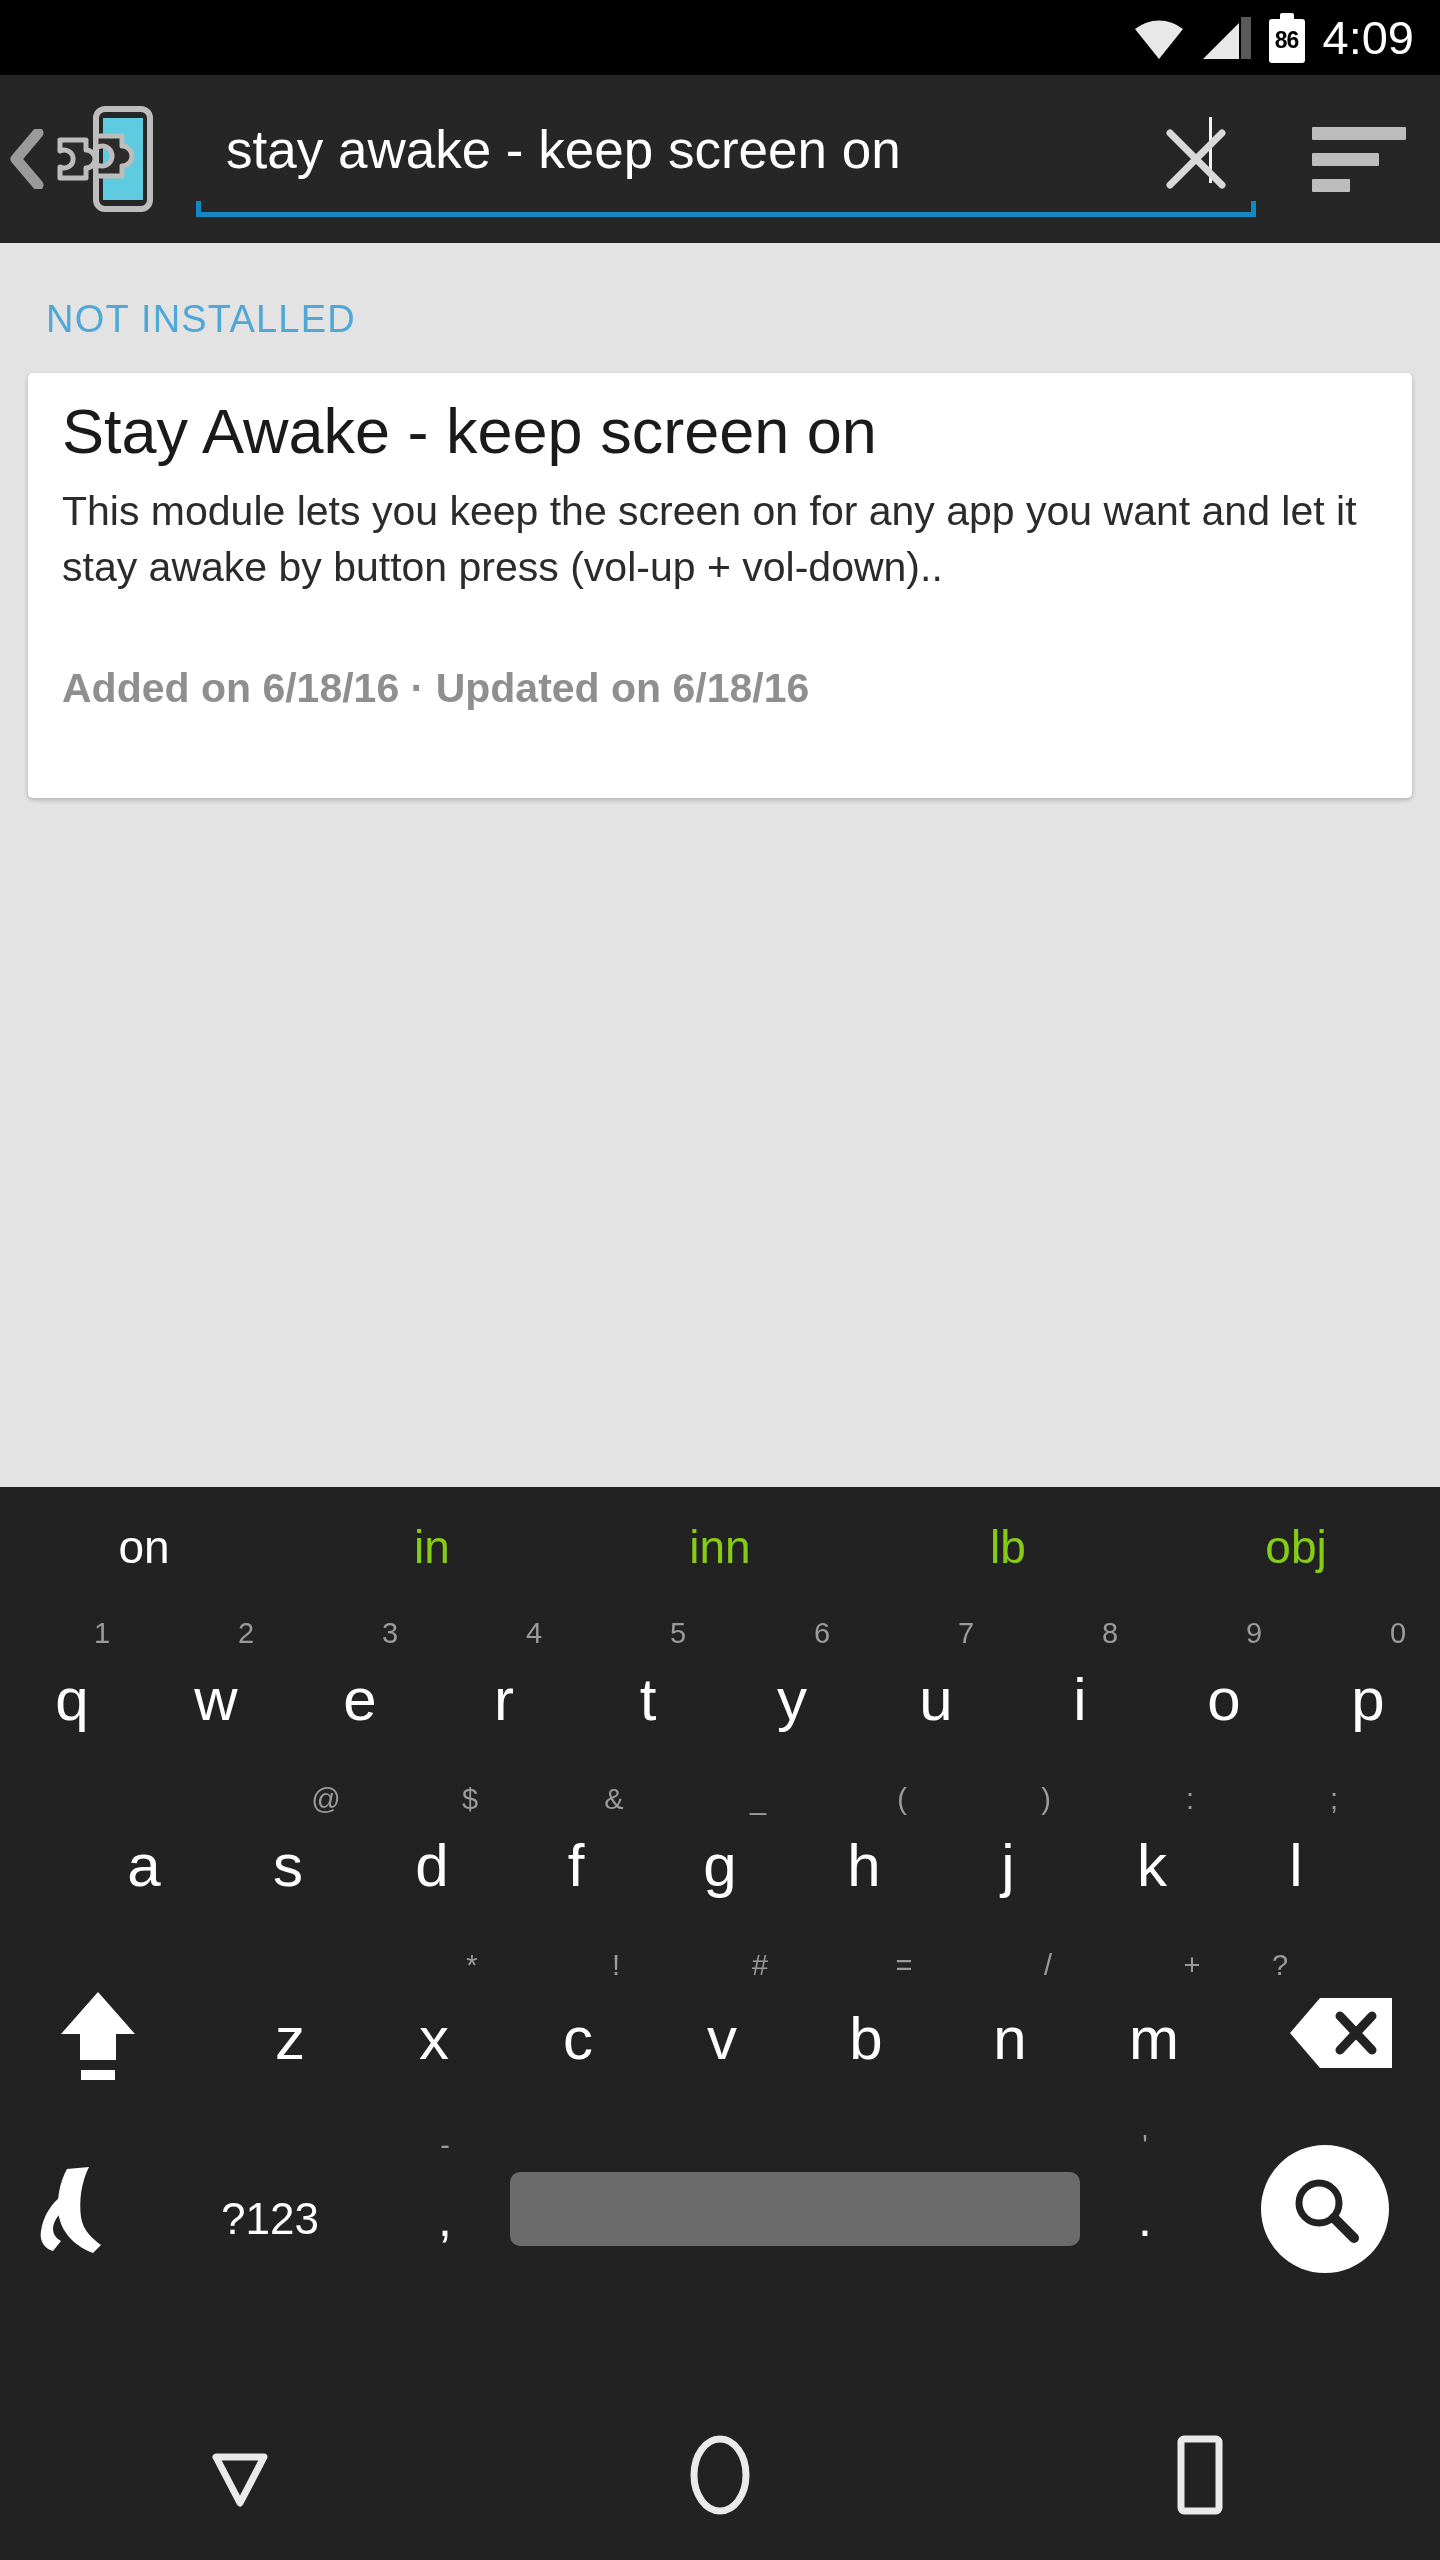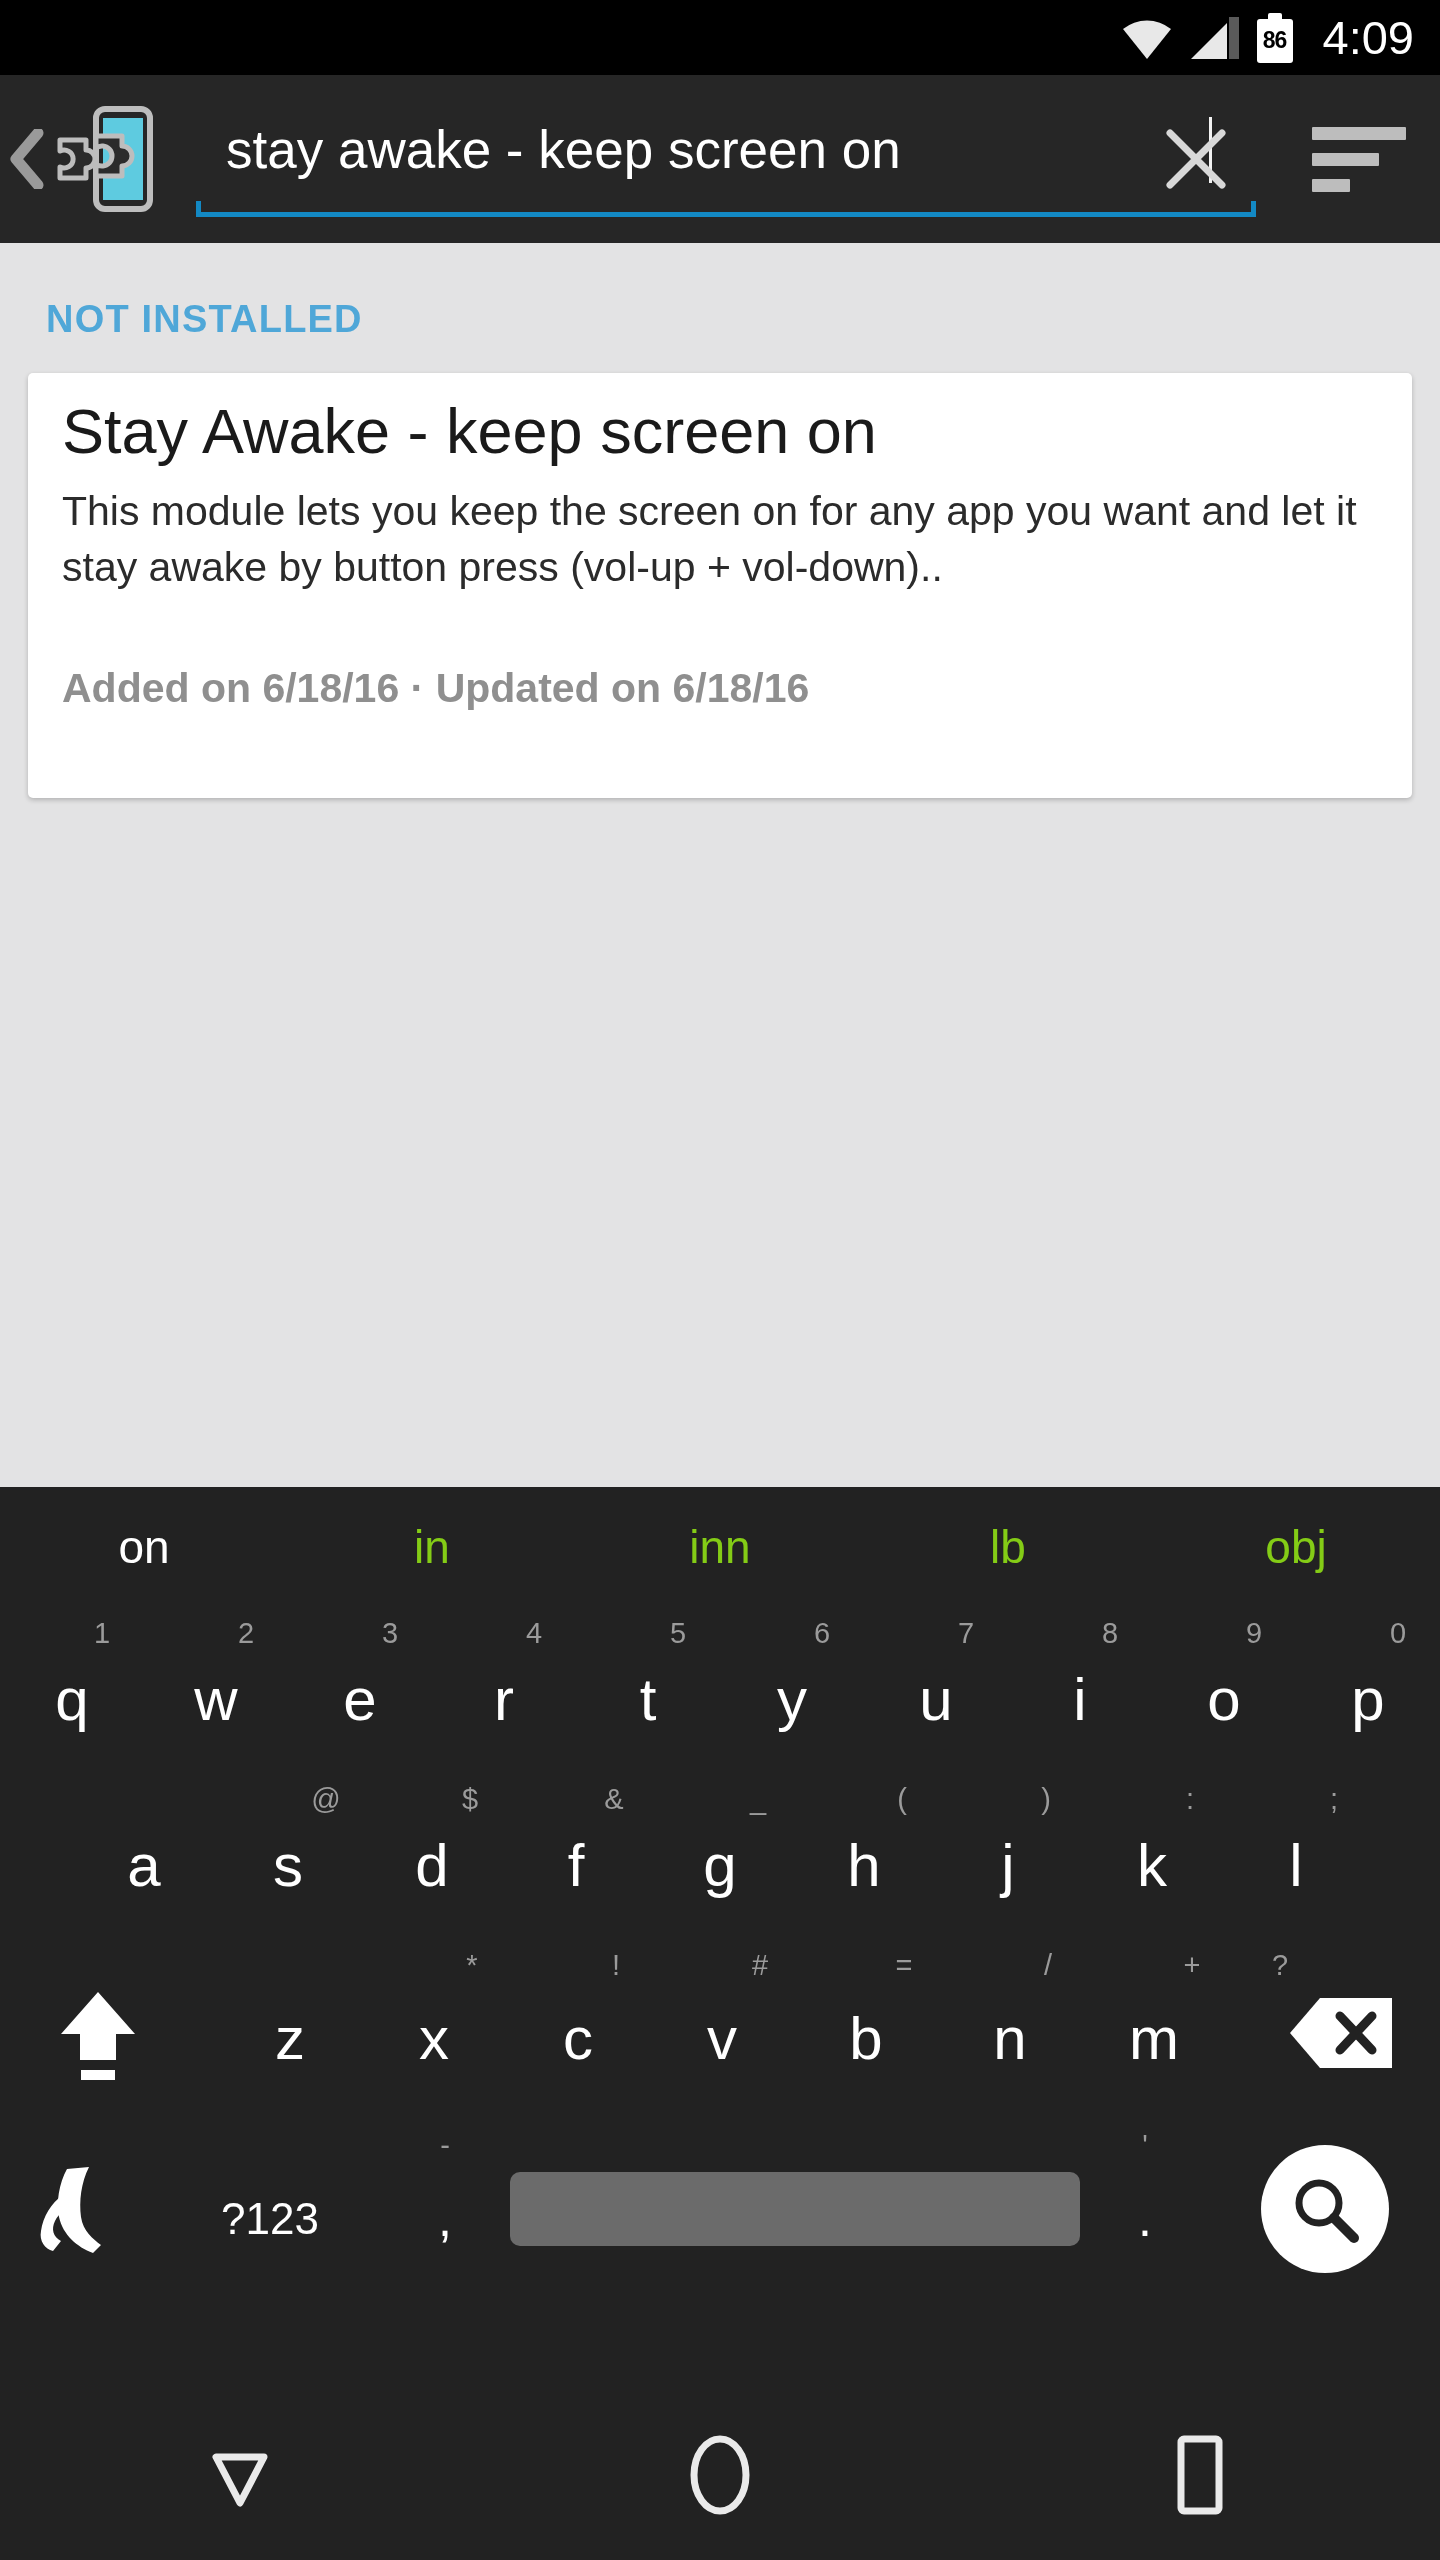--- a/index.html
+++ b/index.html
@@ -14,21 +14,21 @@
 
   
   #status-bar{
     position:absolute; top:0; left:0; width:1440px; height:75px;
     background:#000; display:flex; align-items:center; justify-content:flex-end;
     padding-right:26px; gap:18px;
   }
   .sb-ico{ display:flex; align-items:center; justify-content:center; }
   #status-time{
     color:#fff; font-size:47px; font-weight:400; letter-spacing:0px;
-    margin-left:12px; line-height:1;
+    line-height:1;
   }
   #battery-icon{ position:relative; width:36px; height:50px; }
   #battery-icon .shell{
     position:absolute; left:0; bottom:0; width:36px; height:44px;
     background:#fff; border-radius:3px;
   }
   #battery-icon .nub{
     position:absolute; left:11px; top:0; width:14px; height:8px;
     background:#fff; border-radius:2px 2px 0 0;
   }
@@ -87,21 +87,21 @@
   #sort-menu-button i:nth-child(2){ width:67px; }
   #sort-menu-button i:nth-child(3){ width:38px; }
 
   
   #content-area{
     position:absolute; top:243px; left:0; width:1440px; height:1244px;
     background:#e3e3e4;
   }
   #section-header{
     position:absolute; left:46px; top:55px;
-    color:#4fa7d8; font-size:38px; font-weight:700; letter-spacing:1.2px;
+    color:#4fa7d8; font-size:38px; font-weight:400; letter-spacing:1.2px;
   }
   #module-card{
     position:absolute; left:28px; top:130px; width:1384px; height:425px;
     background:#ffffff; border-radius:5px;
     box-shadow:0 2px 5px rgba(0,0,0,.22);
   }
   #module-title{
     position:absolute; left:34px; top:25px;
     color:#1a1a1a; font-size:63px; font-weight:400; line-height:1.05;
     white-space:nowrap;

